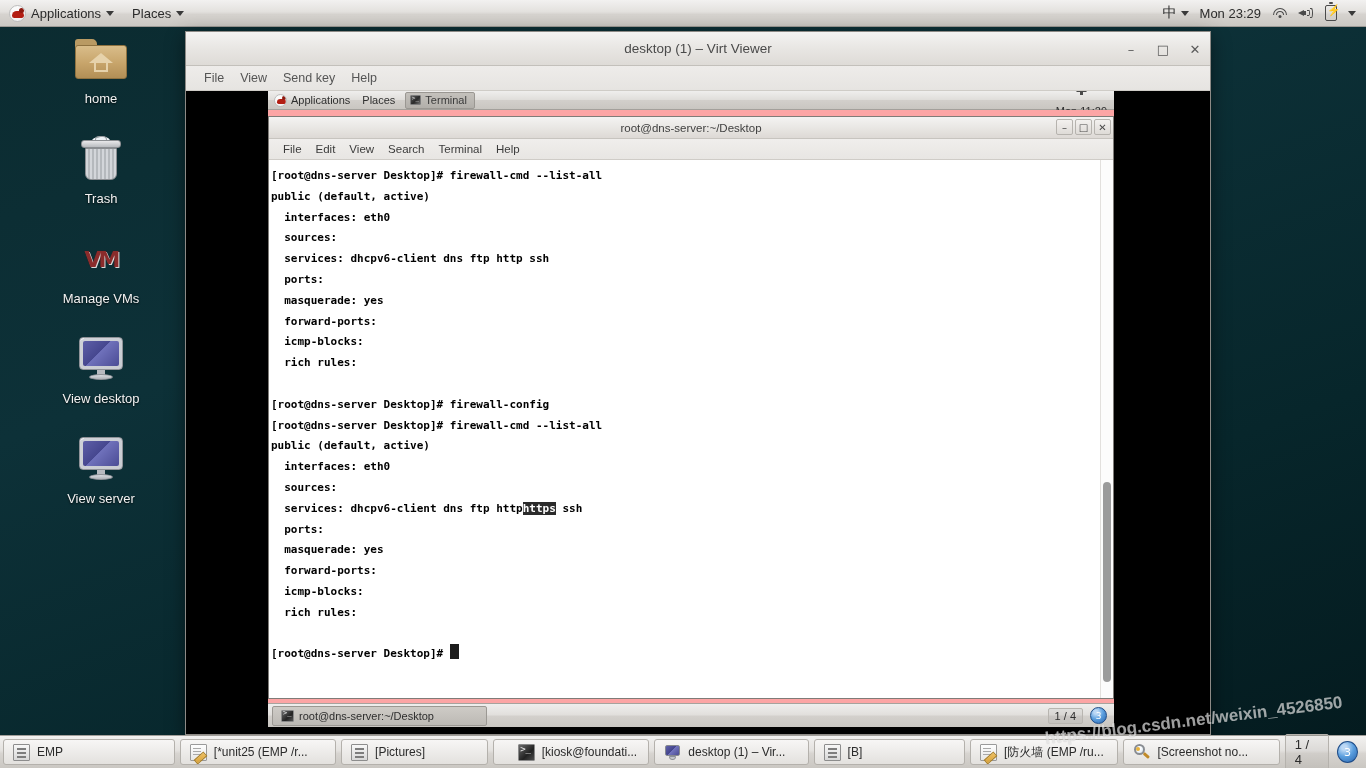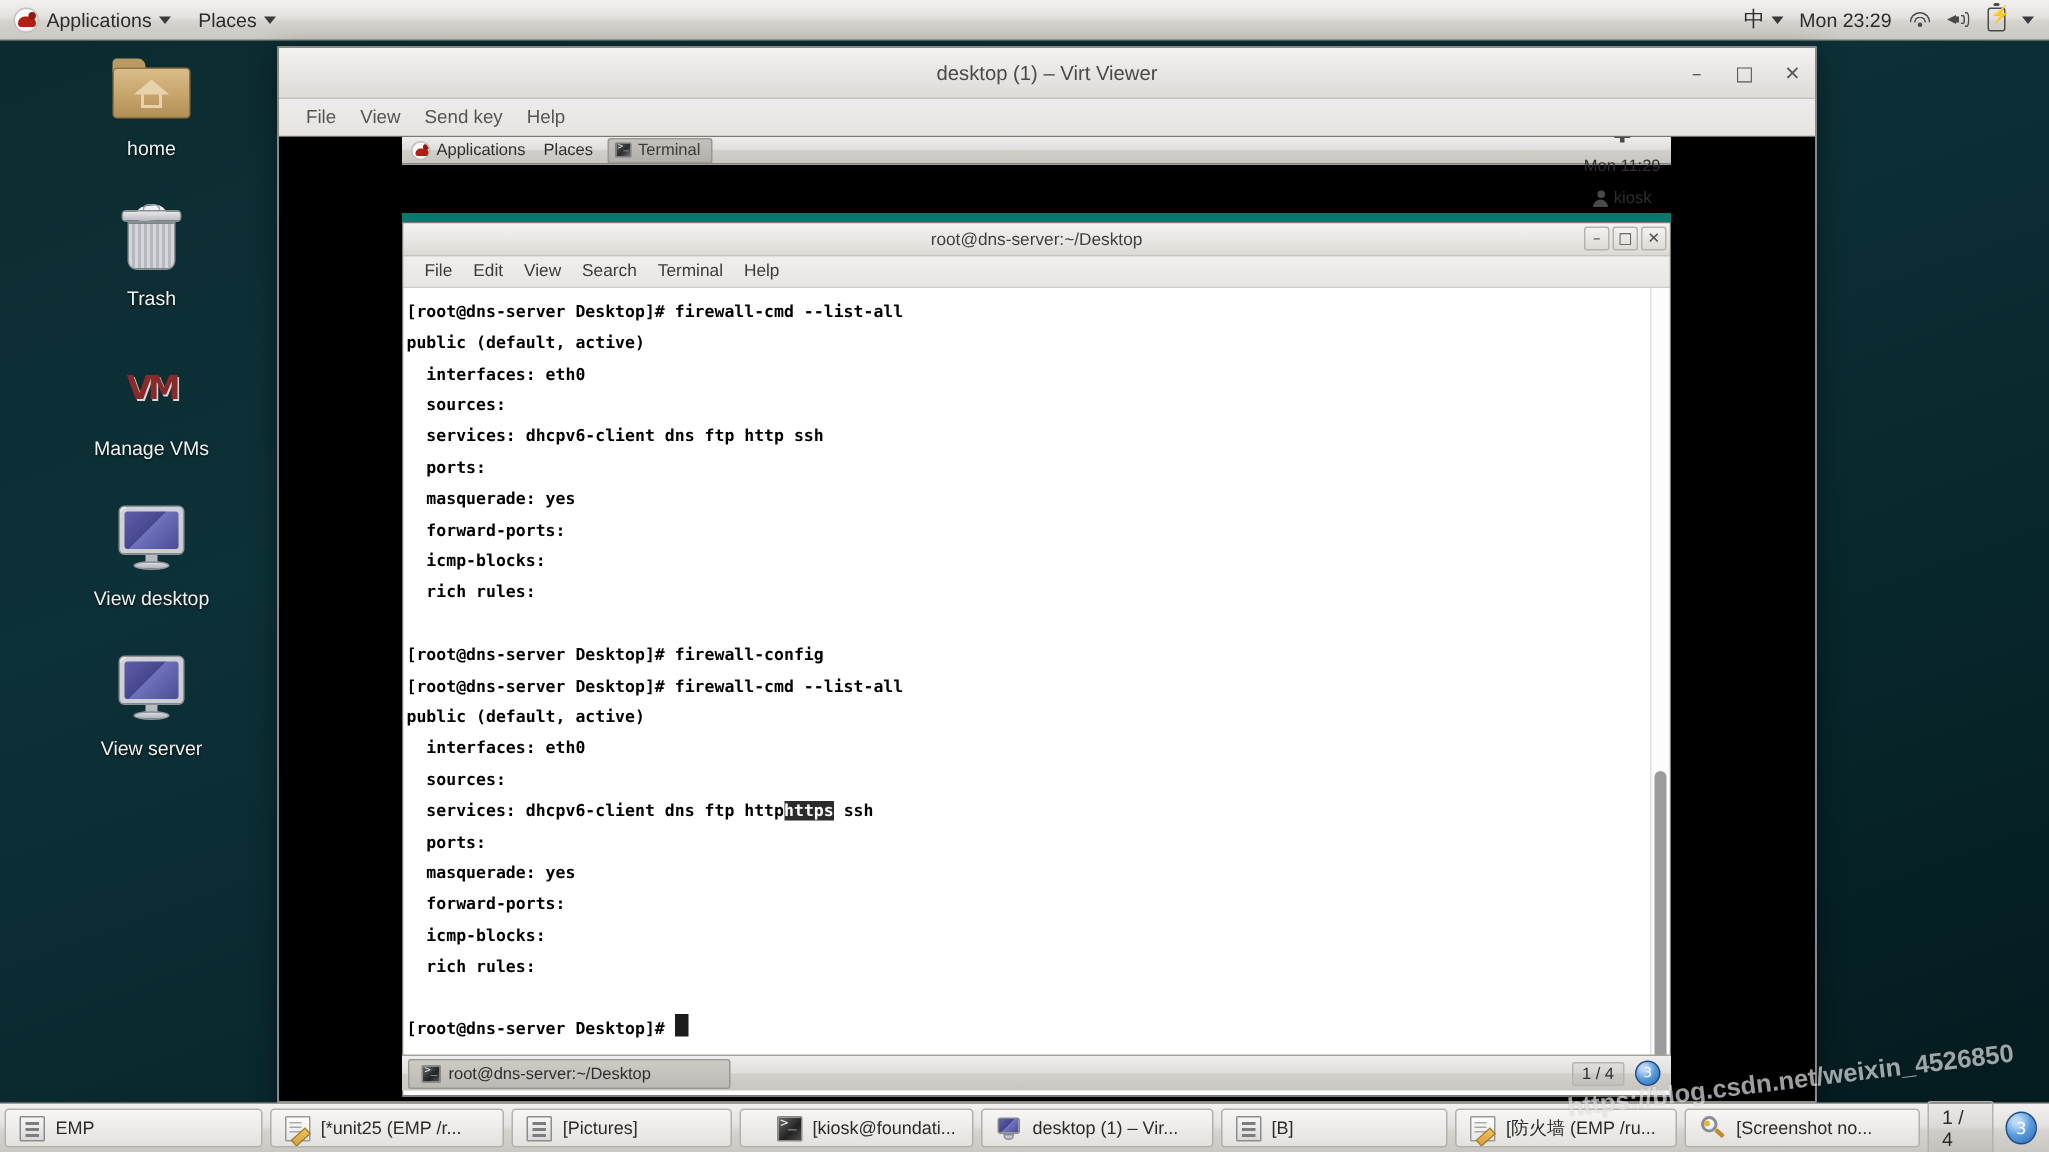--- a/index.html
+++ b/index.html
@@ -156,21 +156,21 @@
   #guest-tray { margin-left: auto; display: flex; align-items: center; gap: 9px; padding-right: 7px; flex-direction: column; }
   #guest-tray .gt { display: flex; align-items: center; gap: 3px; font-size: 11px; color: #2f2f2f; cursor: default; }
   .ic-vol.xs { transform: scale(0.82); }
   .ic-net { width: 13px; height: 12px; position: relative; display: inline-block; }
   .ic-net .mon { position: absolute; left: 1px; top: 0; width: 11px; height: 8px; border: 1.4px solid #4a4a4a; border-radius: 1px; }
   .ic-net .st { position: absolute; left: 5px; top: 8px; width: 3px; height: 3px; background: #4a4a4a; }
   .ic-user { width: 11px; height: 11px; position: relative; display: inline-block; }
   .ic-user::before { content:""; position: absolute; left: 3px; top: 0; width: 5px; height: 5px; border-radius: 50%; background: #4a4a4a; }
   .ic-user::after { content:""; position: absolute; left: 0.5px; top: 6px; width: 10px; height: 5px; border-radius: 5px 5px 0 0; background: #4a4a4a; }
 
-  #guest-body { flex: 1; position: relative; background: #0f766e; margin-top: 32px; }
+  #guest-body { flex: 1; position: relative; background: #fca5a5; }
 
   
   #terminal-window {
     position: absolute; left: 0px; top: 6px; width: 846px; height: 583px;
     background: #fff; border: 1px solid #7f7c78; display: flex; flex-direction: column;
   }
   #term-titlebar {
     height: 22px; flex: none; position: relative;
     background: linear-gradient(to bottom, #f4f3f2 0%, #e9e7e4 50%, #ddd9d5 100%);
     border-bottom: 1px solid #c7c4bf; display: flex; align-items: center; justify-content: center;

